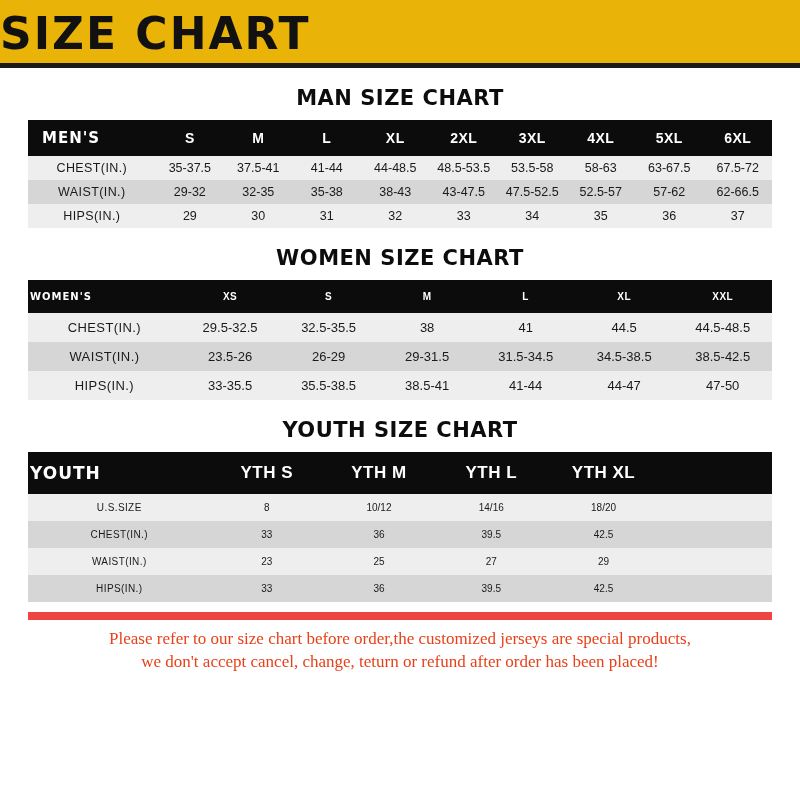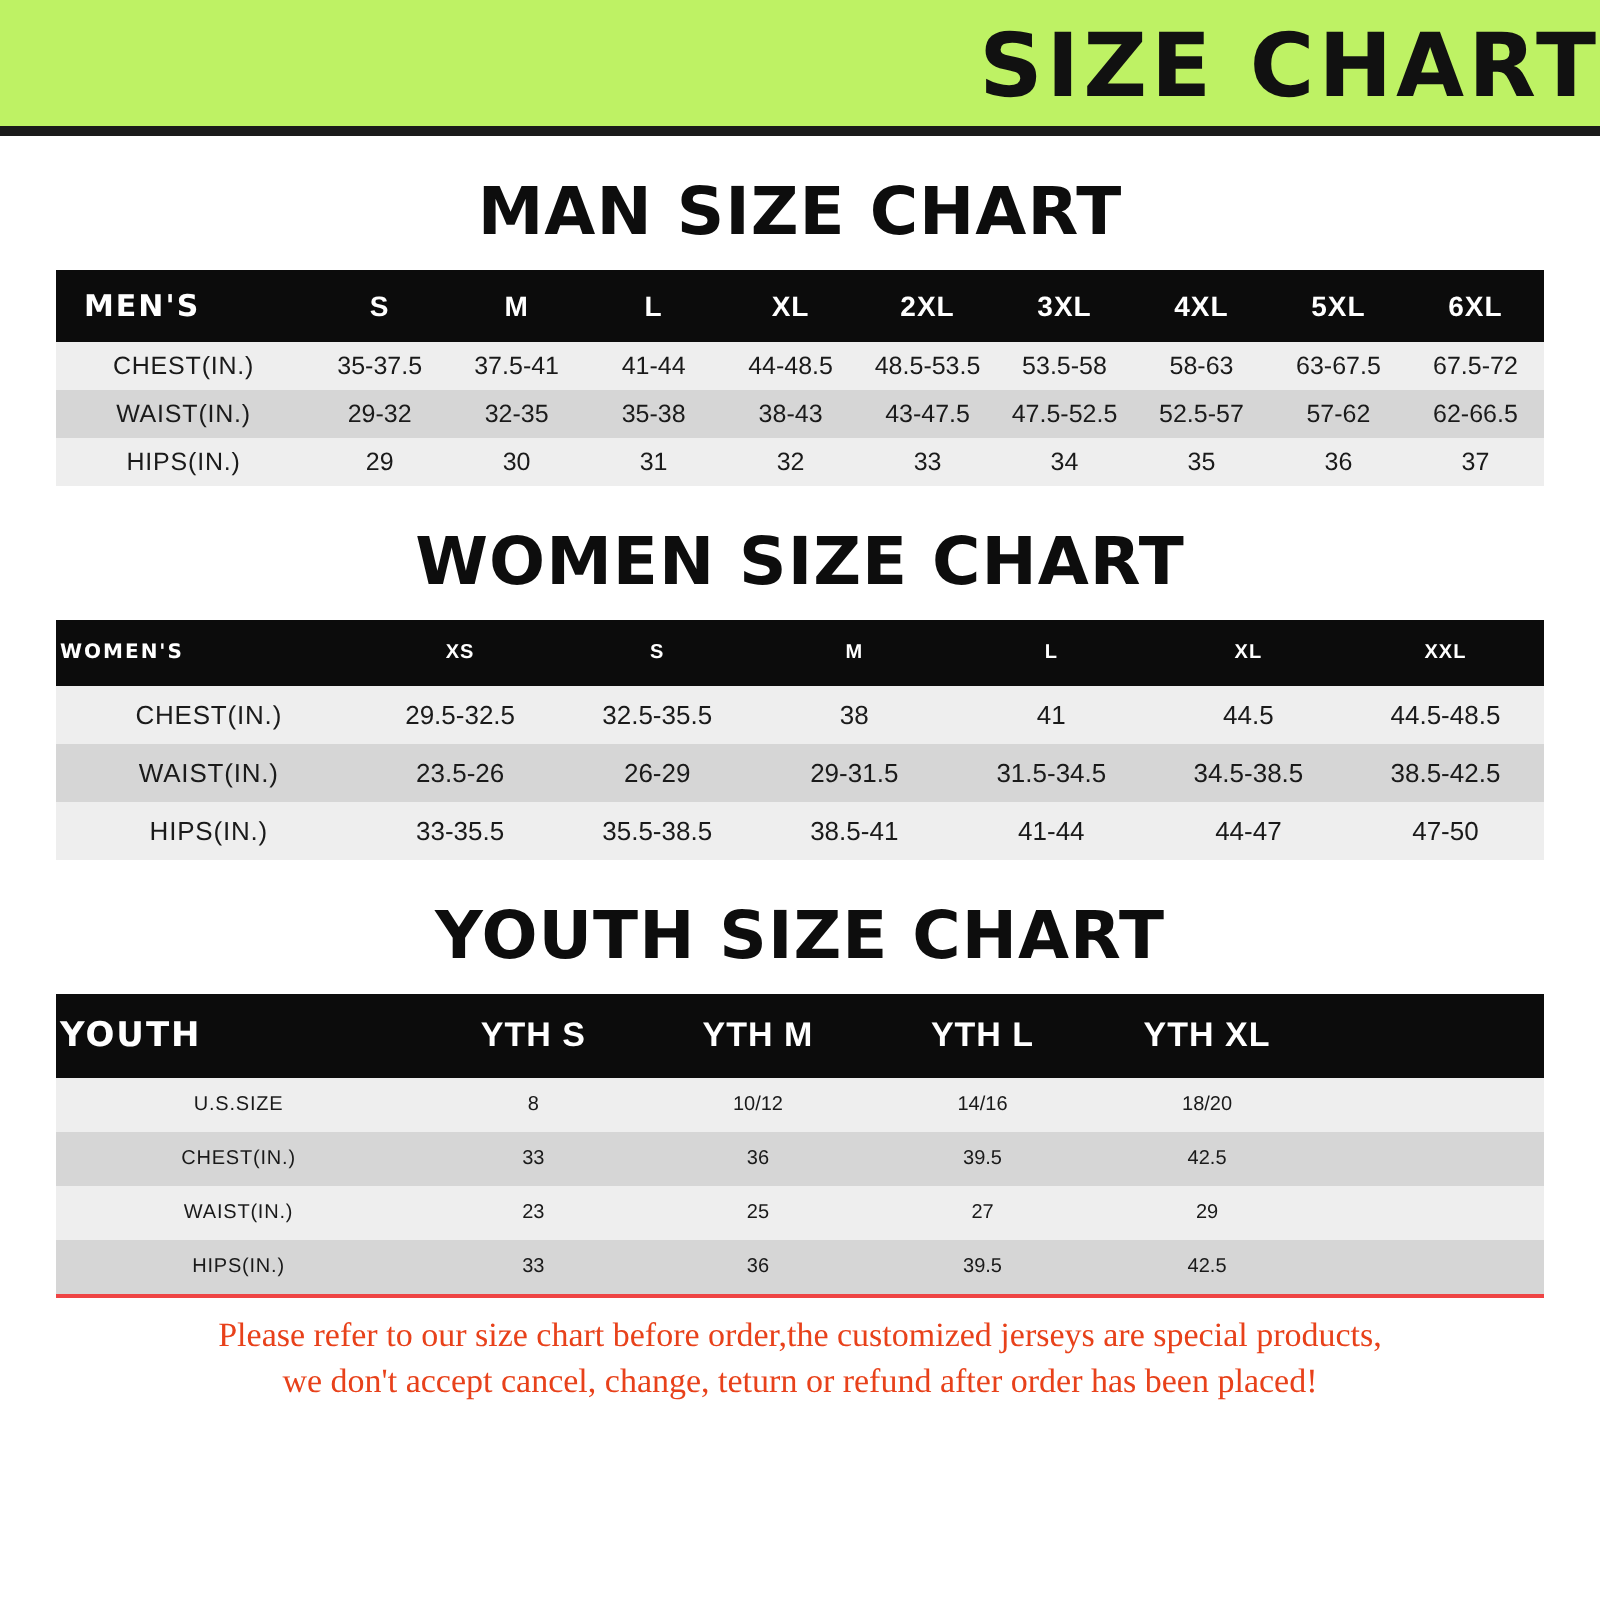--- a/index.html
+++ b/index.html
@@ -16,24 +16,24 @@
   .page {
     position: relative;
     width: 800px;
     height: 800px;
     background: #ffffff;
     box-sizing: border-box;
   }
   
   .banner {
     height: 68px;
-    background: #bef264;
+    background: #eab308;
     display: flex;
     align-items: center;
-    justify-content: flex-end;
+    justify-content: flex-start;
     position: relative;
   }
   .banner-title {
     font-family: "DejaVu Sans", sans-serif;
     font-weight: bold;
     font-size: 44px;
     letter-spacing: 2px;
     color: #111111;
     line-height: 1;
   }
@@ -48,21 +48,21 @@
 
   .content {
     padding: 0 28px;
     box-sizing: border-box;
   }
 
   .section-title {
     text-align: center;
     font-family: "DejaVu Sans", sans-serif;
     font-weight: bold;
-    font-size: 33px;
+    font-size: 21px;
     color: #0d0d0d;
     letter-spacing: 0.5px;
     margin: 18px 0 10px 0;
   }
 
   table.size-table {
     width: 100%;
     border-collapse: collapse;
     table-layout: fixed;
   }
@@ -100,22 +100,22 @@
 
   
   .women table.size-table th,
   .women table.size-table td { padding: 7px 2px; font-size: 13px; }
   .women table.size-table thead th { font-size: 10px; padding: 11px 2px; }
   .youth table.size-table th,
   .youth table.size-table td { padding: 8px 2px; font-size: 10px; }
   .youth table.size-table thead th { font-size: 17px; padding: 11px 2px; }
 
   .footer-note {
-    margin-top: 0;
-    border-top: 2px solid #ef4444;
+    margin-top: 10px;
+    border-top: 8px solid #ef4444;
     padding: 8px 6px 0 6px;
     text-align: center;
     color: #e8411a;
     font-family: "Liberation Serif", serif;
     font-size: 17px;
     line-height: 1.35;
   }
   .footer-note div { white-space: nowrap; }
 </style>
 </head>

